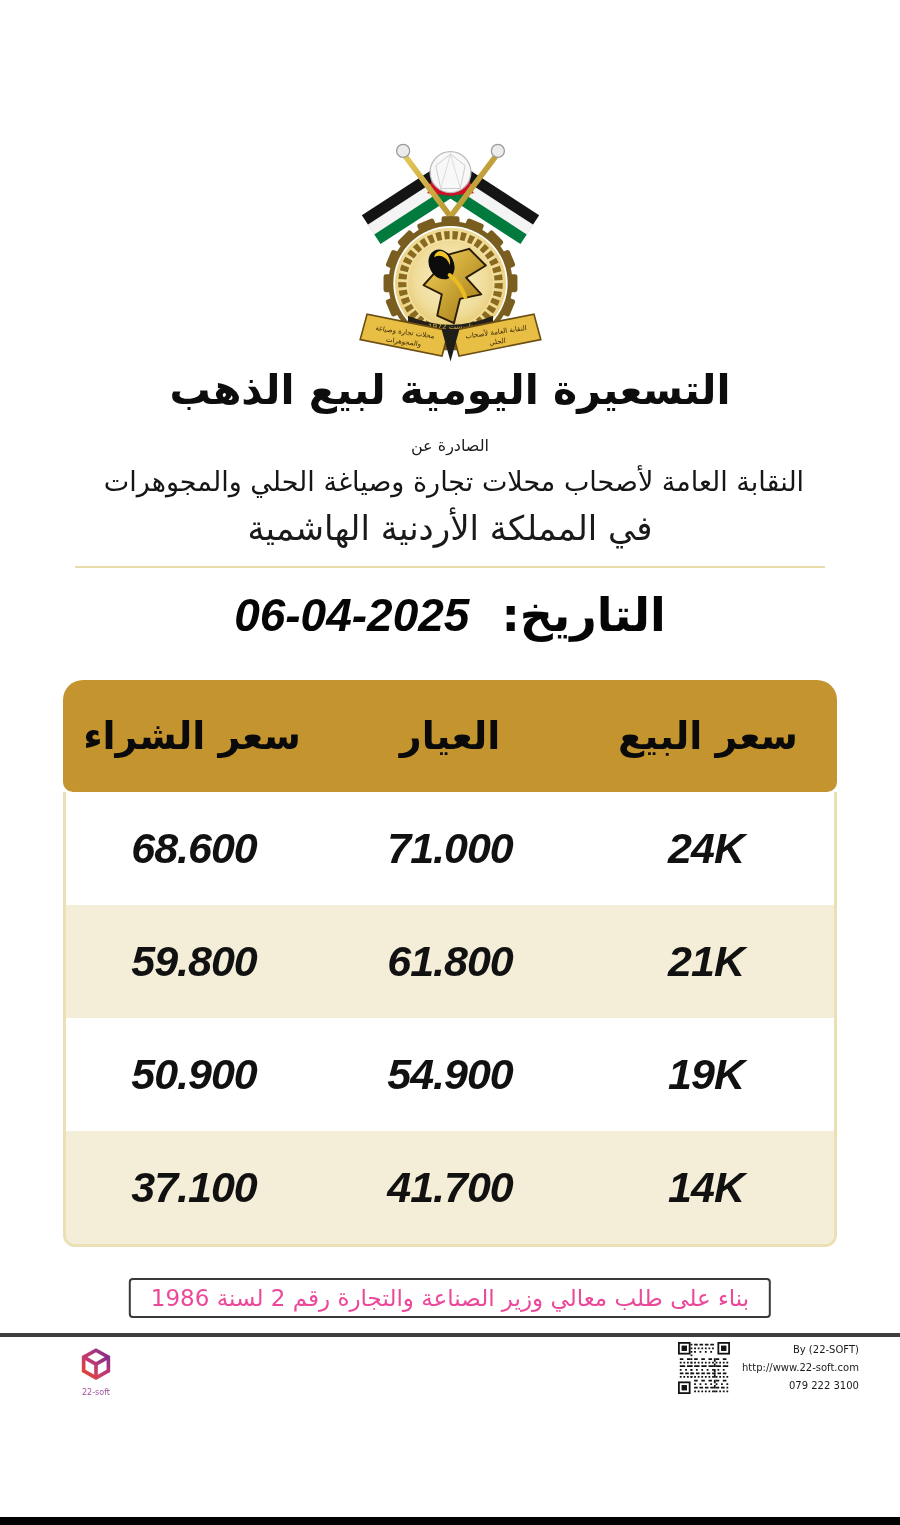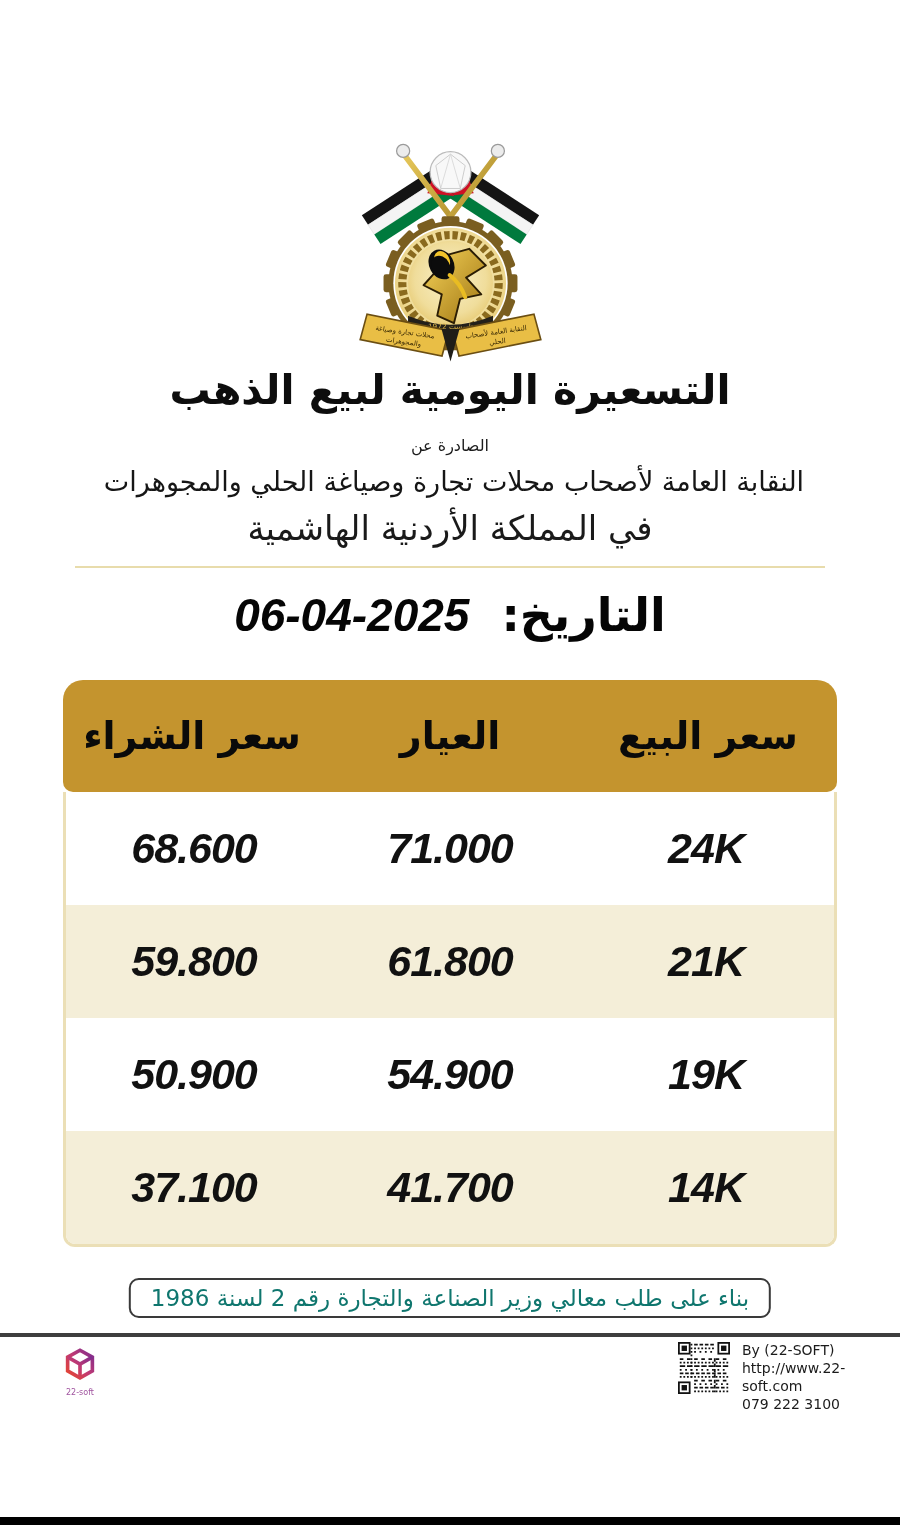--- a/index.html
+++ b/index.html
@@ -43,31 +43,31 @@
     font-family:"Liberation Sans", sans-serif;
     font-size:43px; font-weight:700; color:#111; letter-spacing:-1px;
   }
   .trow:nth-child(odd)  { background:#ffffff; }
   .trow:nth-child(even) { background:#F4EED8; }
   .trow .cell { flex:1; text-align:center;font-style:italic; }
 
   
   .note-box {
     top:1278px; left:50%; transform:translateX(-50%);
-    border:2px solid #3a3a3a; border-radius:10px;
-    padding:5px 20px; font-size:23px; color:#0f766e;
+    border:2px solid #3a3a3a; border-radius:4px;
+    padding:5px 20px; font-size:23px; color:#ec4899;
     direction:rtl; white-space:nowrap; background:#fff;
   }
 
   
   .divider-dark { top:1333px; left:0; width:900px; height:4px; background:#3e3e3e; }
-  .vendor-logo  { top:1348px; left:60px; width:40px; text-align:center; }
+  .vendor-logo  { top:1348px; left:76px; width:40px; text-align:center; }
   .vendor-name  { font-size:8px; color:#A0549F; display:block; margin-top:1px; }
   .qr           { top:1342px; left:678px; width:52px; height:52px; }
-  .footer-text  { top:1341px; left:742px; font-size:14px; color:#1b1b1b; line-height:18px; }
+  .footer-text  { top:1341px; left:742px; font-size:10px; color:#1b1b1b; line-height:18px;text-align:right; }
   .bottom-bar   { top:1517px; left:0; width:900px; height:8px; background:#000; }
 </style>
 </head>
 <body>
 
 <div>
 
   <div class="abs emblem-wrap">
     <svg viewBox="0 0 300 295" width="245" height="241">
       <defs>

